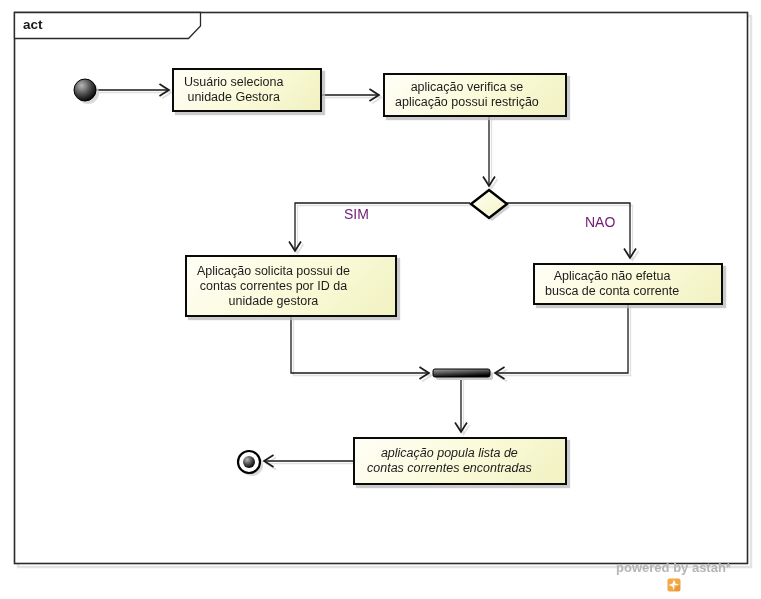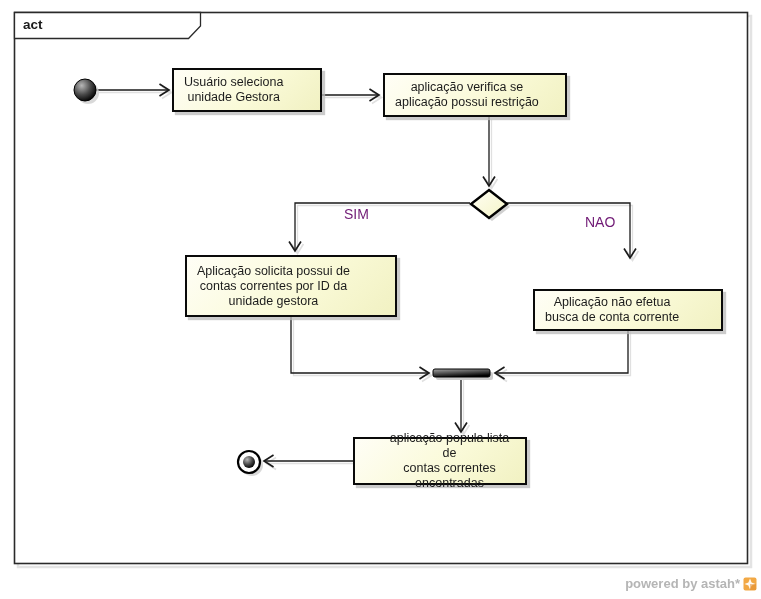--- a/index.html
+++ b/index.html
@@ -24,21 +24,21 @@
     padding:2px 8px 2px 10px;
     font-size:12.5px;line-height:15px;color:#1c1c1c;
     white-space:pre-line;
   }
   .guard{
     position:absolute;font-size:14px;color:#701a75;white-space:nowrap;
   }
   .watermark{
     position:absolute;left:590px;top:575px;width:167px;height:17px;
     display:flex;justify-content:flex-end;align-items:center;gap:3px;
-    font-size:13px;font-weight:bold;color:#b5b5b5;white-space:nowrap;
+    font-size:13px;font-weight:bold;color:#b5b5b5;white-space:nowrap;flex-direction:column;
   }
   .logo{width:14px;height:14px;flex:0 0 auto;}
 </style>
 </head>
 <body>
 
 <div class="canvas">
 
   <svg class="layer" width="761" height="599" viewBox="0 0 761 599">
     <defs>
@@ -113,24 +113,24 @@
   <div class="action" style="left:172px;top:68px;width:150px;height:44px;">Usuário seleciona
 unidade Gestora</div>
 
   <div class="action" style="left:383px;top:73px;width:184px;height:44px;">aplicação verifica se
 aplicação possui restrição</div>
 
   <div class="action" style="left:185px;top:255px;width:212px;height:62px;">Aplicação solicita possui de
 contas correntes por ID da
 unidade gestora</div>
 
-  <div class="action" style="left:533px;top:263px;width:190px;height:42px;margin-top:26px;">Aplicação não efetua
+  <div class="action" style="left:533px;top:263px;width:190px;height:42px;">Aplicação não efetua
 busca de conta corrente</div>
 
-  <div class="action" style="left:353px;top:437px;width:174px;height:48px;padding-left:27px;">aplicação popula lista de
+  <div class="action" style="left:353px;top:437px;width:214px;height:48px;padding-left:12px;font-style:italic;">aplicação popula lista de
 contas correntes encontradas</div>
 
   <div class="guard" style="left:344px;top:206px;">SIM</div>
   <div class="guard" style="left:585px;top:206px;margin-top:8px;">NAO</div>
 
   <div class="watermark">
     <span>powered by astah*</span>
     <svg class="logo" viewBox="0 0 14 14">
       <rect x="0.5" y="0.5" width="13" height="13" rx="2" fill="#f2a844"></rect>
       <path d="M7,1.5 L8.6,5.4 L12.5,7 L8.6,8.6 L7,12.5 L5.4,8.6 L1.5,7 L5.4,5.4 Z" fill="#ffffff" opacity="0.92"></path>

